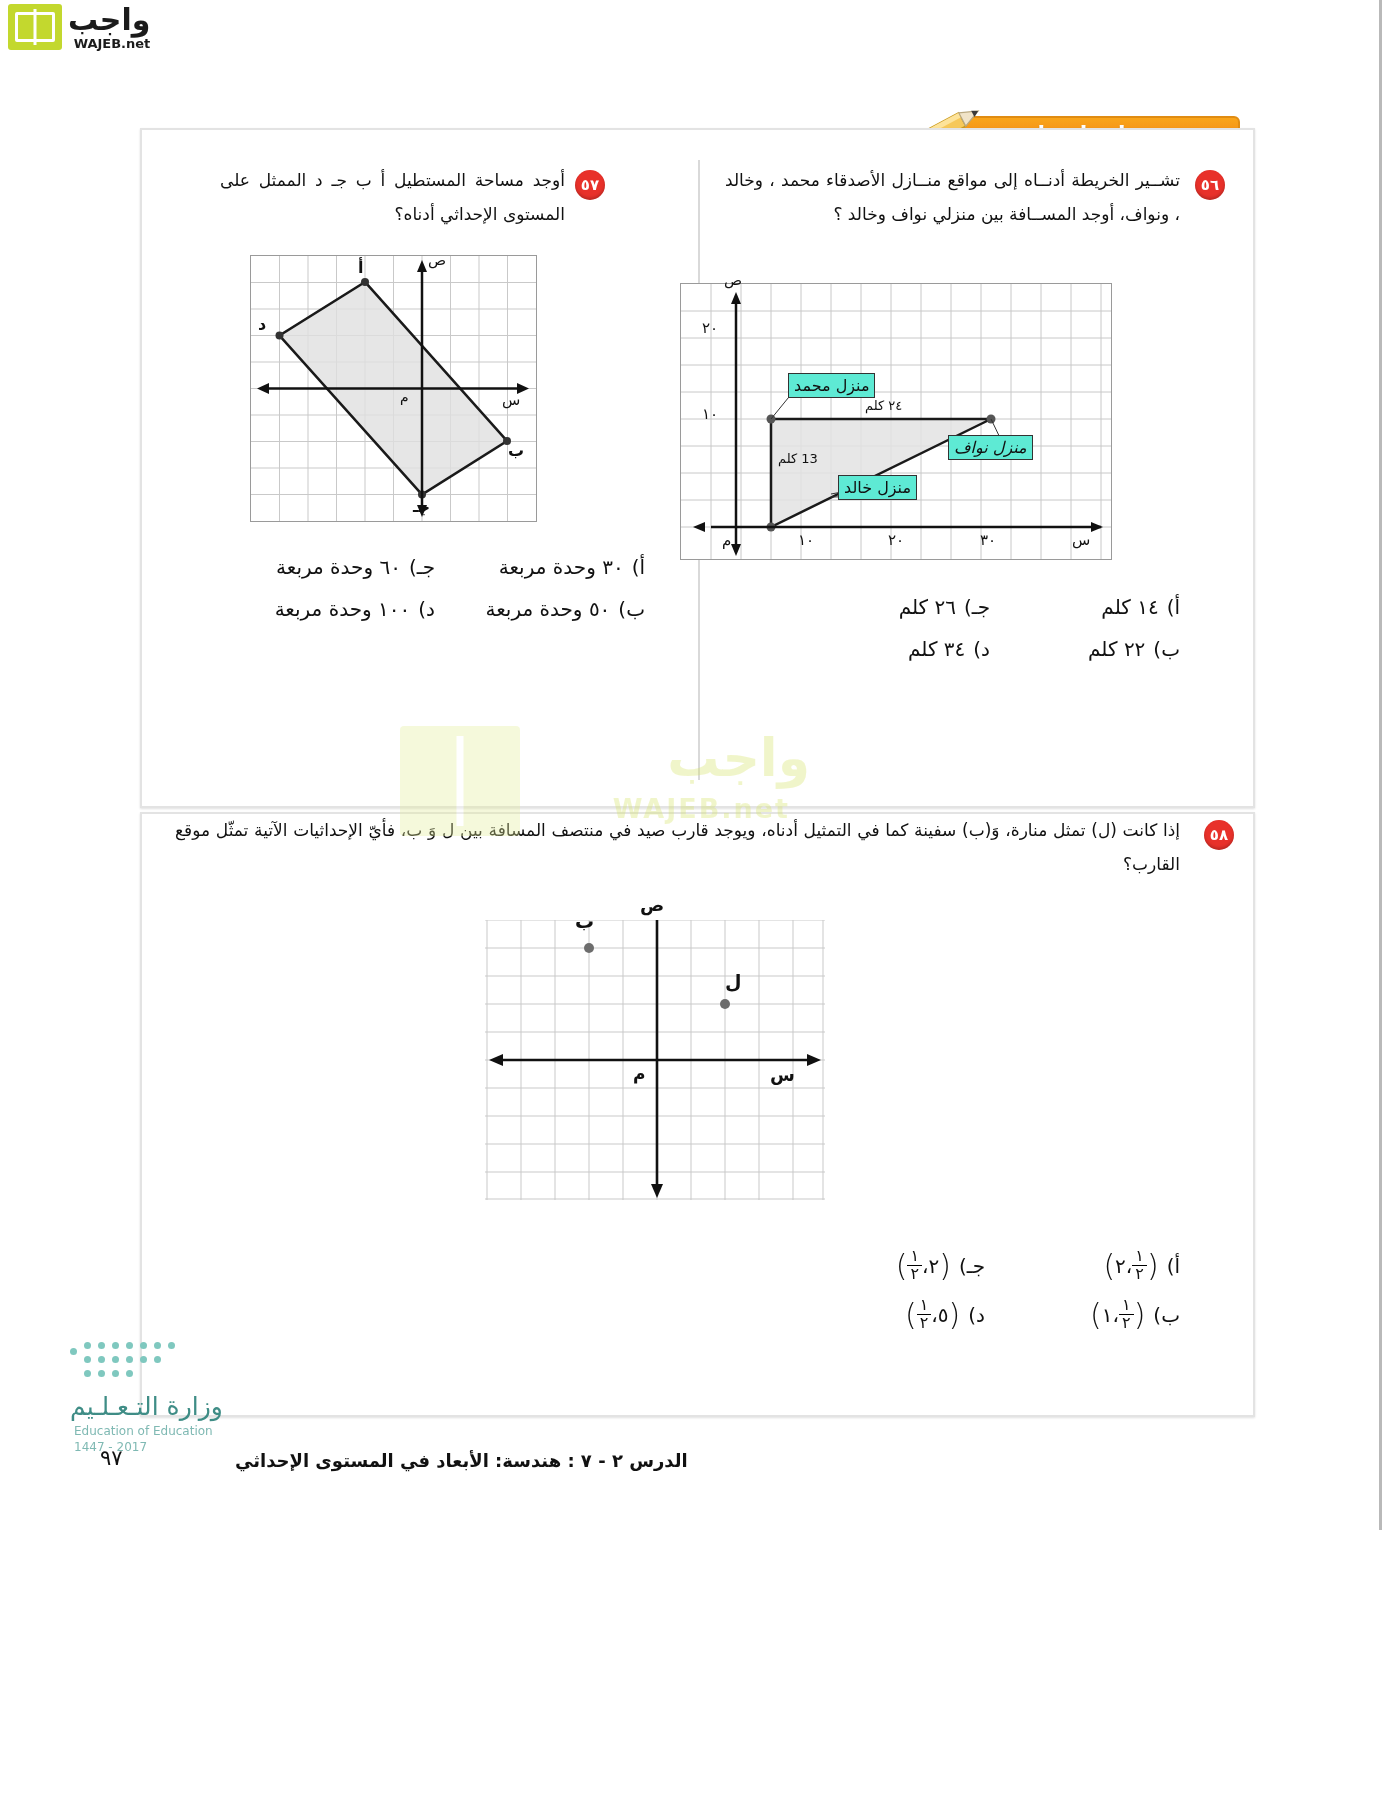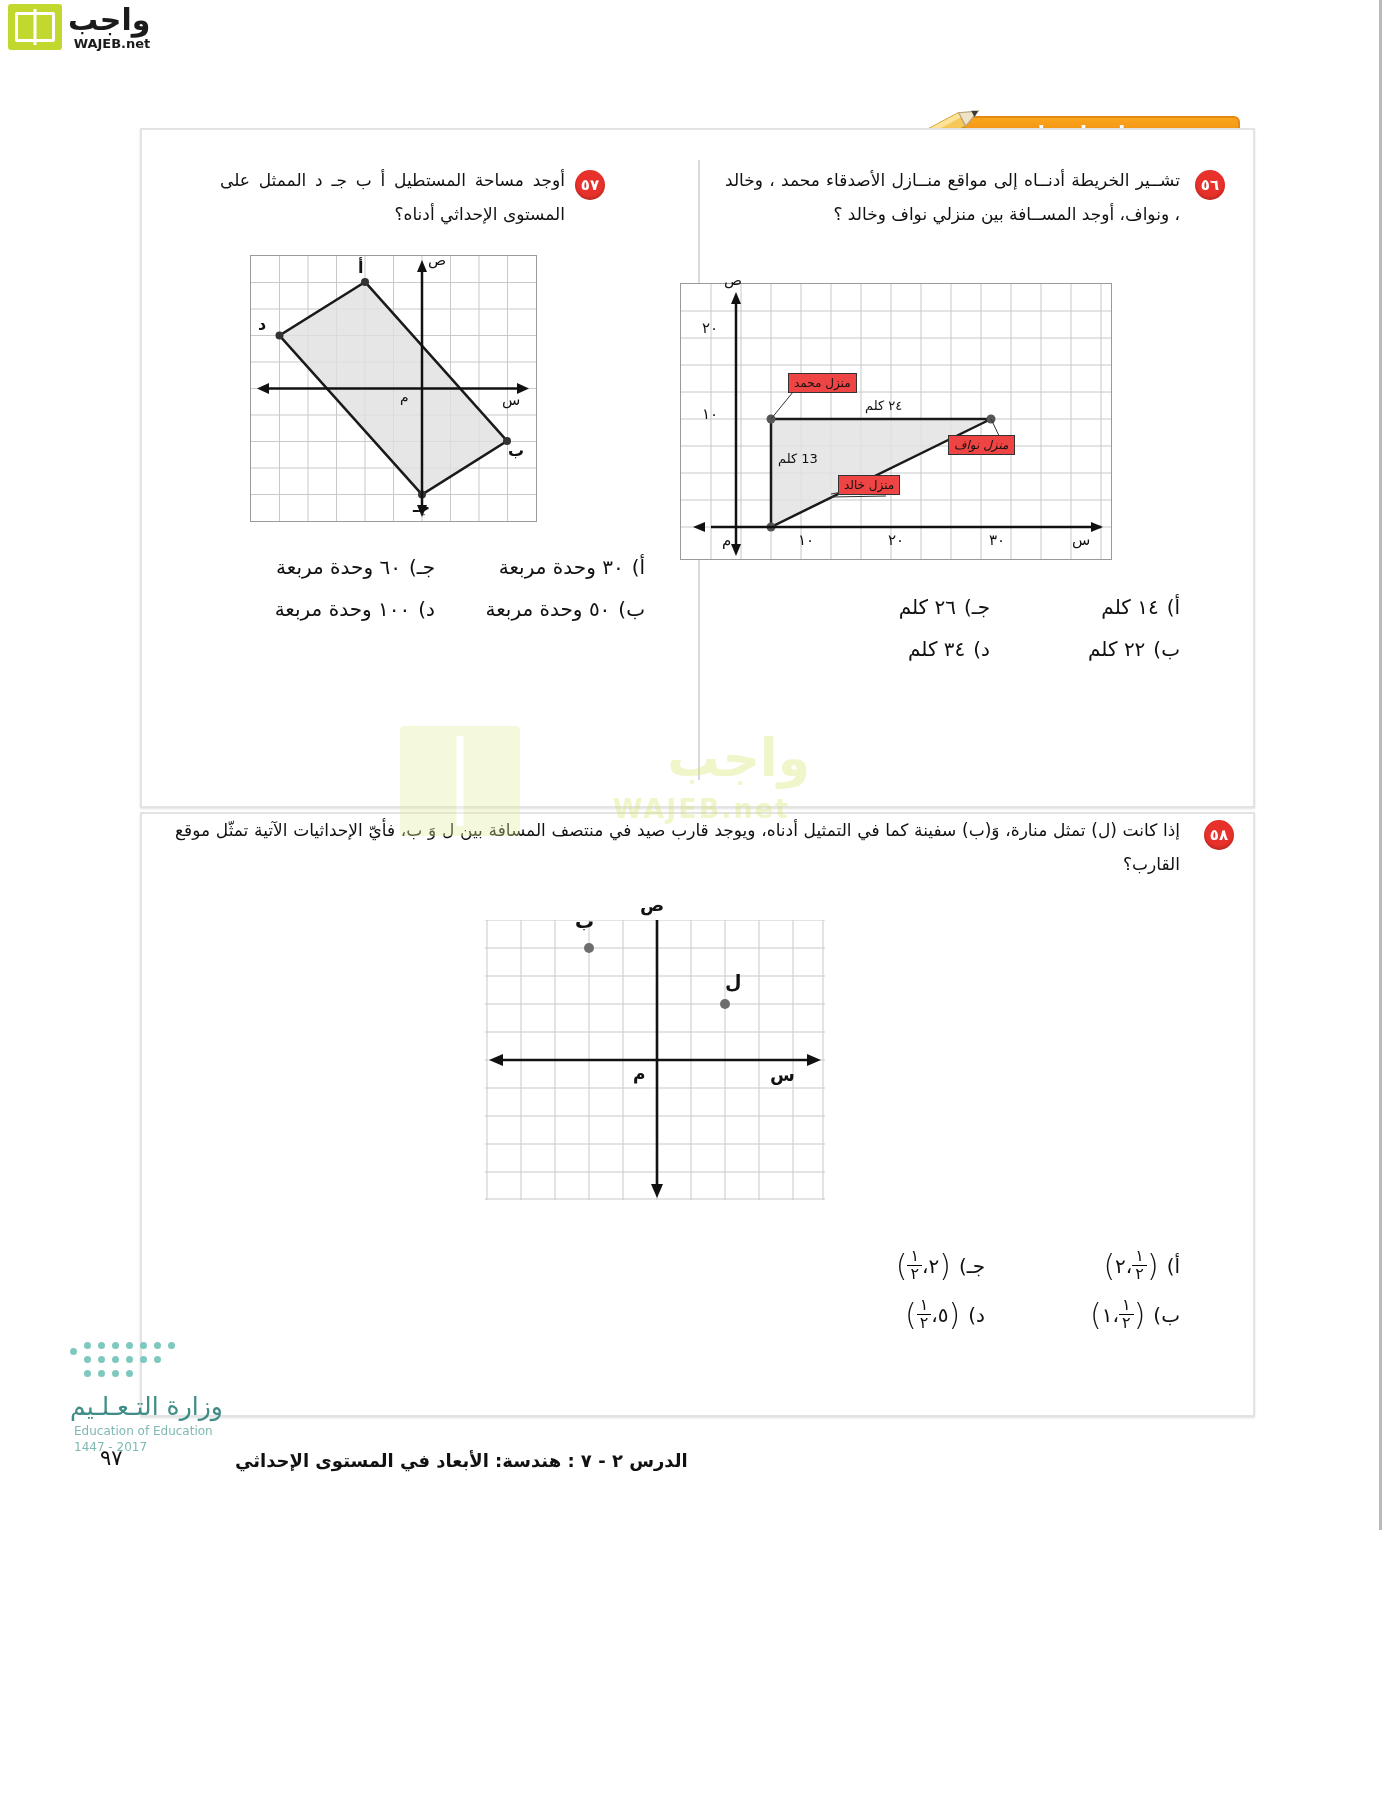--- a/index.html
+++ b/index.html
@@ -100,22 +100,22 @@
   .choice-row{ display:flex; gap:0; margin-bottom:18px; }
   .choice{ display:flex; align-items:center; white-space:nowrap;}
   .choice .lab{ margin-left:8px; }
 
   
   .fig{ position:absolute; }
   .gridbox{ position:absolute; border:1px solid #9a9a9a; background:#fff; }
   .axlabel{ position:absolute; font-size:15px; }
   .ptlabel{ position:absolute; font-size:16px; font-weight:bold; }
   .callout{
-    position:absolute;border:1px solid #333;background:#ef4444;
-    font-size:12px;padding:2px 5px;white-space:nowrap;
+    position:absolute;border:1px solid #333;background:#5eead4;
+    font-size:16px;padding:2px 5px;white-space:nowrap;
   }
   .dim{ position:absolute;font-size:13px;background:transparent; }
 
   
   .wm{
     position:absolute;left:400px;top:718px;width:420px;height:140px;
     opacity:.35;pointer-events:none;
   }
   .wm-text{
     position:absolute;right:10px;top:10px;font-size:52px;font-weight:bold;color:#d7e46a;
@@ -231,21 +231,21 @@
       </g>
     </svg>
   </div>
   <div class="axlabel" style="left:44px;top:-12px;">ص</div>
   <div class="axlabel" style="left:392px;top:248px;">س</div>
   <div class="axlabel" style="left:42px;top:248px;">م</div>
   <div class="axlabel" style="left:22px;top:36px;">٢٠</div>
   <div class="axlabel" style="left:22px;top:122px;">١٠</div>
   <div class="axlabel" style="left:118px;top:248px;">١٠</div>
   <div class="axlabel" style="left:208px;top:248px;">٢٠</div>
-  <div class="axlabel" style="left:300px;top:248px;margin-left:9px;">٣٠</div>
+  <div class="axlabel" style="left:300px;top:248px;">٣٠</div>
   <div class="callout" style="left:108px;top:90px;">منزل محمد</div>
   <div class="callout" style="left:268px;top:152px;font-style:italic;">منزل نواف</div>
   <div class="callout" style="left:158px;top:192px;">منزل خالد</div>
   <div class="dim" style="left:185px;top:115px;">٢٤ كلم</div>
   <div class="dim" style="left:98px;top:168px;">13 كلم</div>
 </div>
 
 <div class="choices" style="left:800px;top:595px;width:380px;">
   <div class="choice-row">
     <div class="choice" style="width:190px;justify-content:flex-start;">

